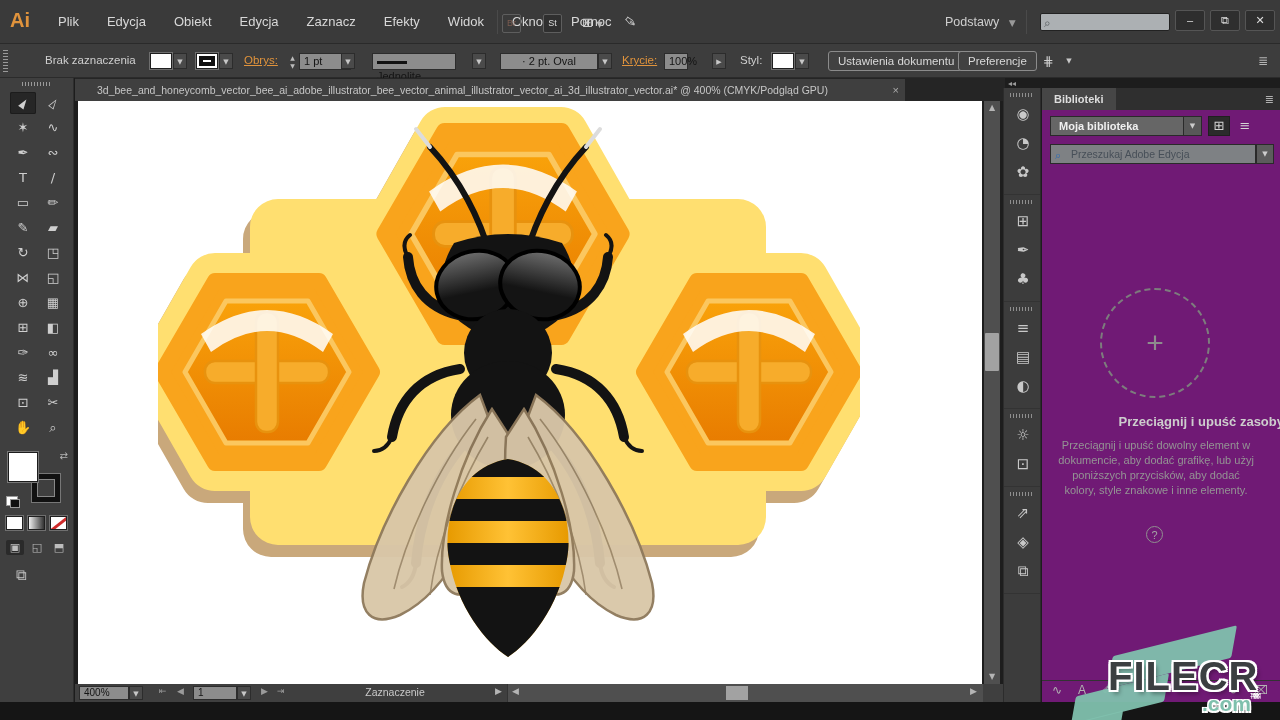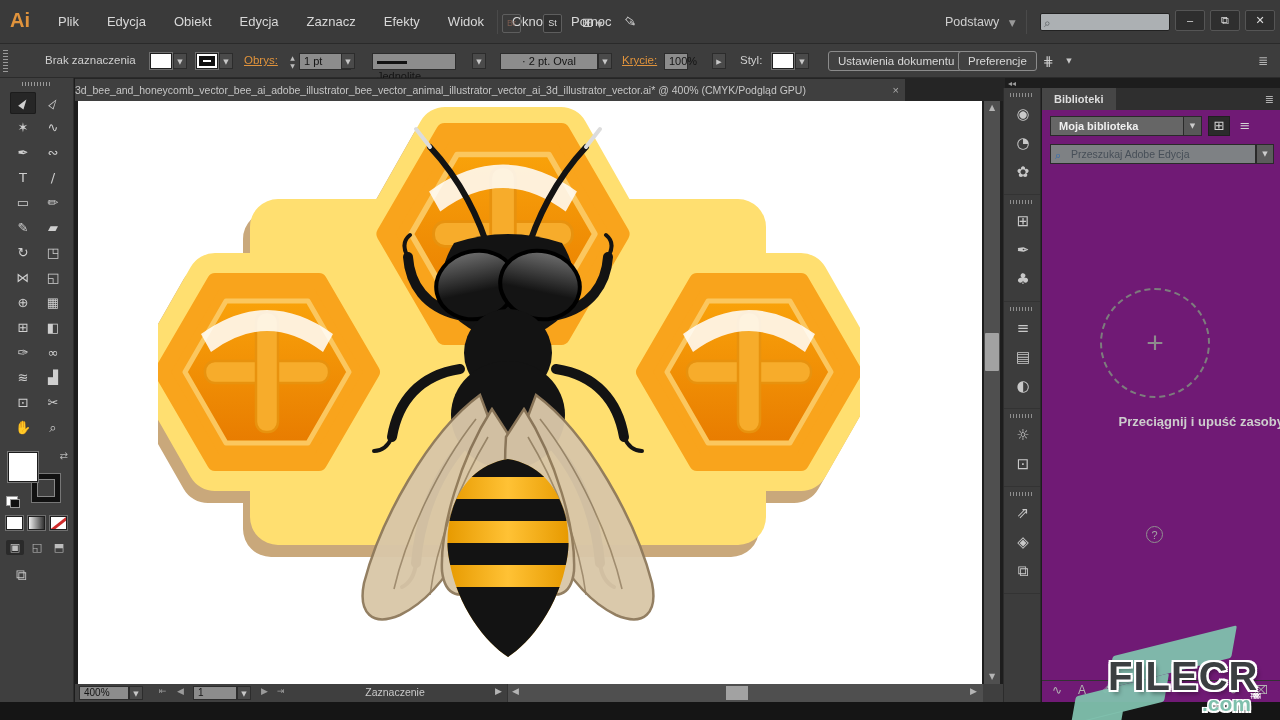--- a/index.html
+++ b/index.html
@@ -55,21 +55,21 @@
   .field { position:absolute; top:9px; height:17px; background:#8c8c8c; border:1px solid #2c2c2c;
     color:#141414; font-size:11px; line-height:15px; padding:0 4px; }
   .ctl-btn { position:absolute; top:7px; height:20px; border:1px solid #8b8b8b; border-radius:3px;
     color:#d9d9d9; font-size:11.5px; line-height:18px; padding:0 9px; background:#414141; }
   .stepper { position:absolute; top:9px; width:9px; height:17px; font-size:6px; color:#bbb;
     display:flex; flex-direction:column; justify-content:center; line-height:8px; text-align:center; }
 
   
   #tabstrip { position:absolute; left:75px; top:78px; width:930px; height:23px; background:#252525; }
   #doc-tab { position:absolute; left:0; top:1px; width:830px; height:22px; background:#3f3f3f;
-    color:#c6c6c6; font-size:10.5px; line-height:22px; padding:0 0; white-space:nowrap;
+    color:#c6c6c6; font-size:10.5px; line-height:22px; padding:0 22px; white-space:nowrap;
     overflow:hidden; }
   #doc-tab-close { position:absolute; right:6px; top:0; color:#aaa; font-size:11px; line-height:22px; }
 
   #canvas { position:absolute; left:78px; top:101px; width:904px; height:583px; background:#ffffff; }
   #artwork { position:absolute; left:80px; top:6px; width:702px; height:572px; }
 
   
   #vscroll { position:absolute; left:984px; top:101px; width:16px; height:583px; background:#4f4f4f; }
   #vscroll .arr { position:absolute; left:0; width:16px; height:14px; color:#b5b5b5; font-size:8px;
     text-align:center; line-height:14px; }
@@ -511,20 +511,21 @@
     <div class="viewbtn ico" id="view-list">≡</div>
     <div id="lib-search">
       <span class="mag ico">⌕</span>
       <span>Przeszukaj Adobe Edycja</span>
     </div>
     <div id="lib-search-dd" class="ico">▼</div>
     <div id="drop-circle">
       <div id="drop-plus">+</div>
     </div>
     <div id="lib-empty-title">Przeciągnij i upuść zasoby</div>
+    <div id="lib-empty-body">Przeciągnij i upuść dowolny element w dokumencie, aby dodać grafikę, lub użyj poniższych przycisków, aby dodać kolory, style znakowe i inne elementy.</div>
     <div id="lib-help">?</div>
     <div id="lib-footer">
       <div class="fico ico" style="left:10px">∿</div>
       <div class="fico" style="left:36px">A</div>
       <div class="fico ico" style="left:60px">✐</div>
       <div class="fico ico" style="left:186px">↻</div>
       <div class="fico ico" style="left:212px">⌧</div>
     </div>
   </div>
 

